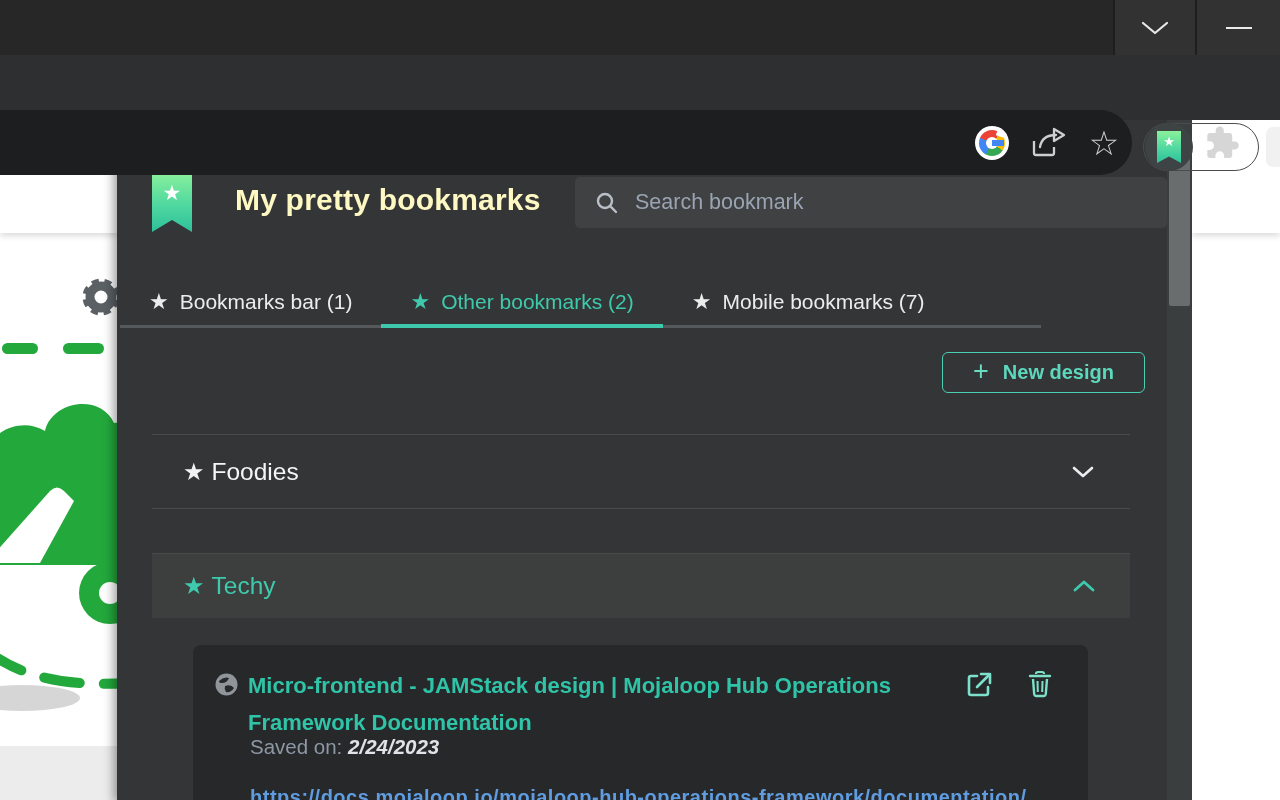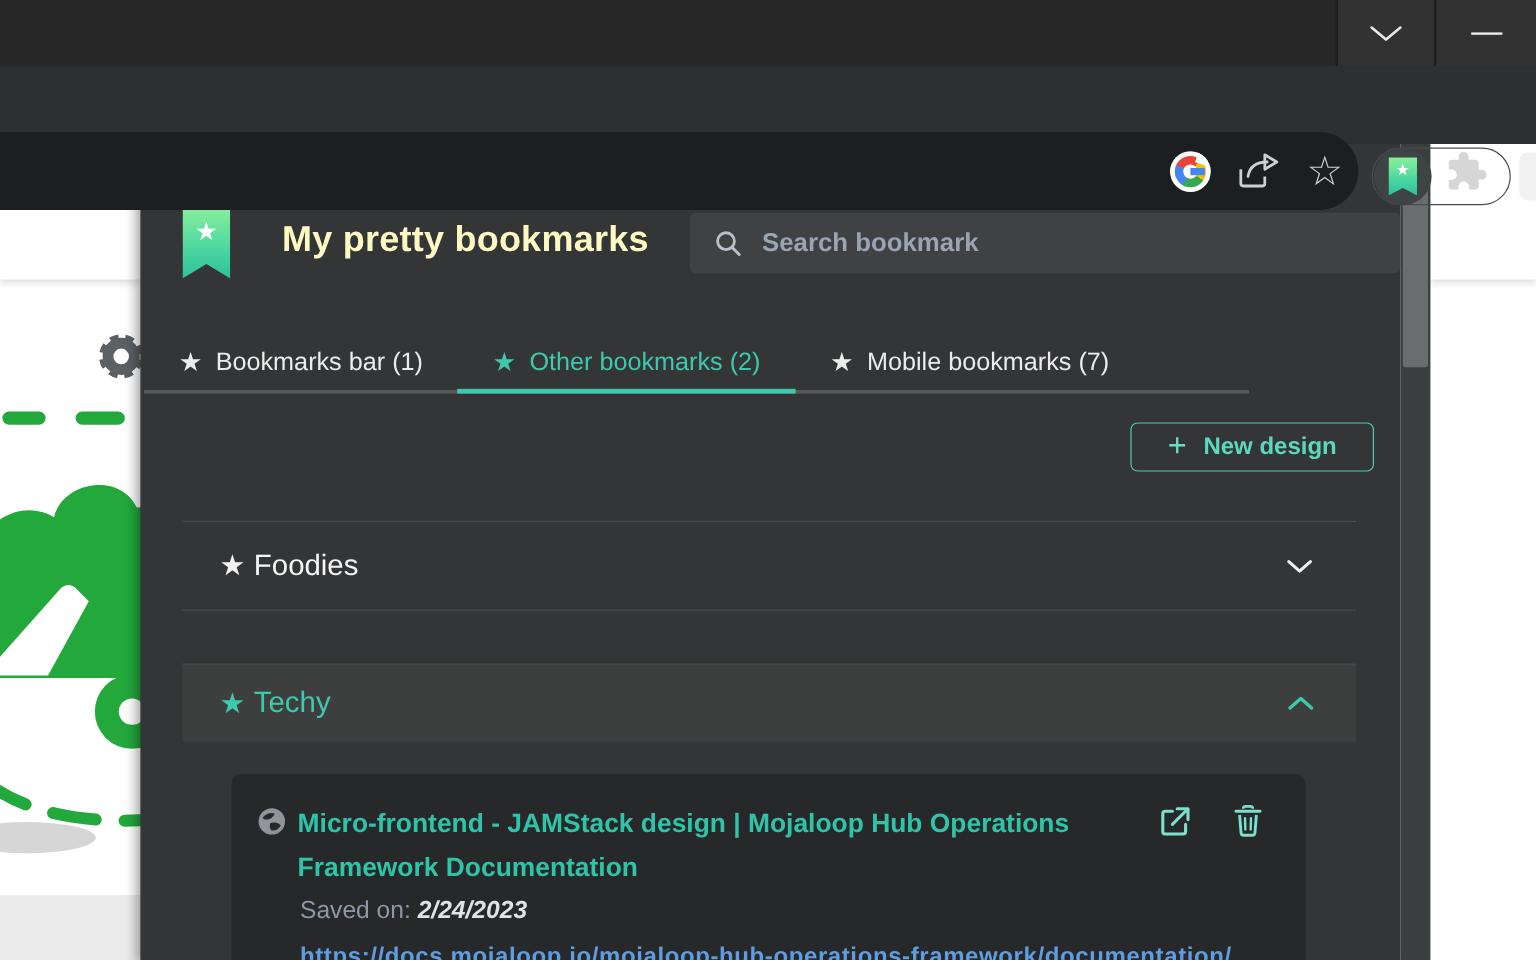--- a/index.html
+++ b/index.html
@@ -68,21 +68,21 @@
   .theme-row { position:absolute; right:62px; top:13px; display:flex; align-items:center; gap:10px; }
   .theme-label { font-size:18px; color:#f2f2f2; }
   .toggle { position:relative; width:48px; height:27px; border-radius:14px; background:#7ce0cb; }
   .toggle .knob { position:absolute; right:3px; top:2.5px; width:22px; height:22px; border-radius:50%; background:#fff; }
 
   .pp-header { position:absolute; left:35px; top:54px; width:1015px; height:60px; }
   .pp-title { position:absolute; left:83px; top:11px; font-size:30px; font-weight:bold; color:#fef9c3; letter-spacing:0.2px; }
   .searchbox { position:absolute; left:423px; top:5px; width:592px; height:51px;
     background:#3f4142; border-radius:5px; display:flex; align-items:center; }
   .searchbox input { background:transparent; border:none; outline:none; color:#cfd6de;
-    font-size:21.5px; width:480px; font-family:"Liberation Sans", sans-serif;font-weight:bold; }
+    font-size:21.5px; width:480px; font-family:"Liberation Sans", sans-serif; }
   .searchbox input::placeholder { color:#9aa4b2; opacity:1; }
   .search-ic { margin:0 16px 0 20px; display:flex; }
 
   .tabsbar { position:absolute; left:3px; top:160px; width:921px; height:50px;
     display:flex; border-bottom:3px solid #56595b; }
   .tab { position:relative; display:flex; align-items:center; gap:11px; padding:0 29px;
     font-size:21px; color:#ececec; cursor:default; }
   .tab .tstar { font-size:22px; }
   .tab.active { color:#3ec9ac; }
   .tab.active::after { content:''; position:absolute; left:0; right:0; bottom:-3px; height:4px; background:#3ec9ac; }
@@ -104,21 +104,21 @@
   .gap { height:44px; }
   .row-active { height:65px; background:#3d3f3f; color:#3ec9ac; border-top:1px solid #474849; }
   .row-active .fstar { color:#3ec9ac; }
 
   .bm-card { position:absolute; left:76px; top:527px; width:895px; height:190px;
     background:#27282a; border-radius:8px; }
   .bm-fav { position:absolute; left:21px; top:27px; }
   .bm-title { position:absolute; left:55px; top:22px; width:650px; font-size:22px; font-weight:bold;
     color:#2fc4a8; line-height:37px; }
   .bm-actions { position:absolute; right:36px; top:25px; display:flex; gap:34px; }
-  .bm-saved { position:absolute; left:57px; top:102px; font-size:20.5px; color:#8d98a5; }
+  .bm-saved { position:absolute; left:57px; top:90px; font-size:20.5px; color:#8d98a5; }
   .bm-saved b { color:#dfe3e8; font-style:italic; font-weight:bold; }
   .bm-url { position:absolute; left:57px; top:141px; font-size:20px; font-weight:bold;
     color:#5f9ce0; white-space:nowrap; letter-spacing:0.5px; }
 
   svg { display:block; }
 </style>
 </head>
 <body>
 
 <div id="screen">

